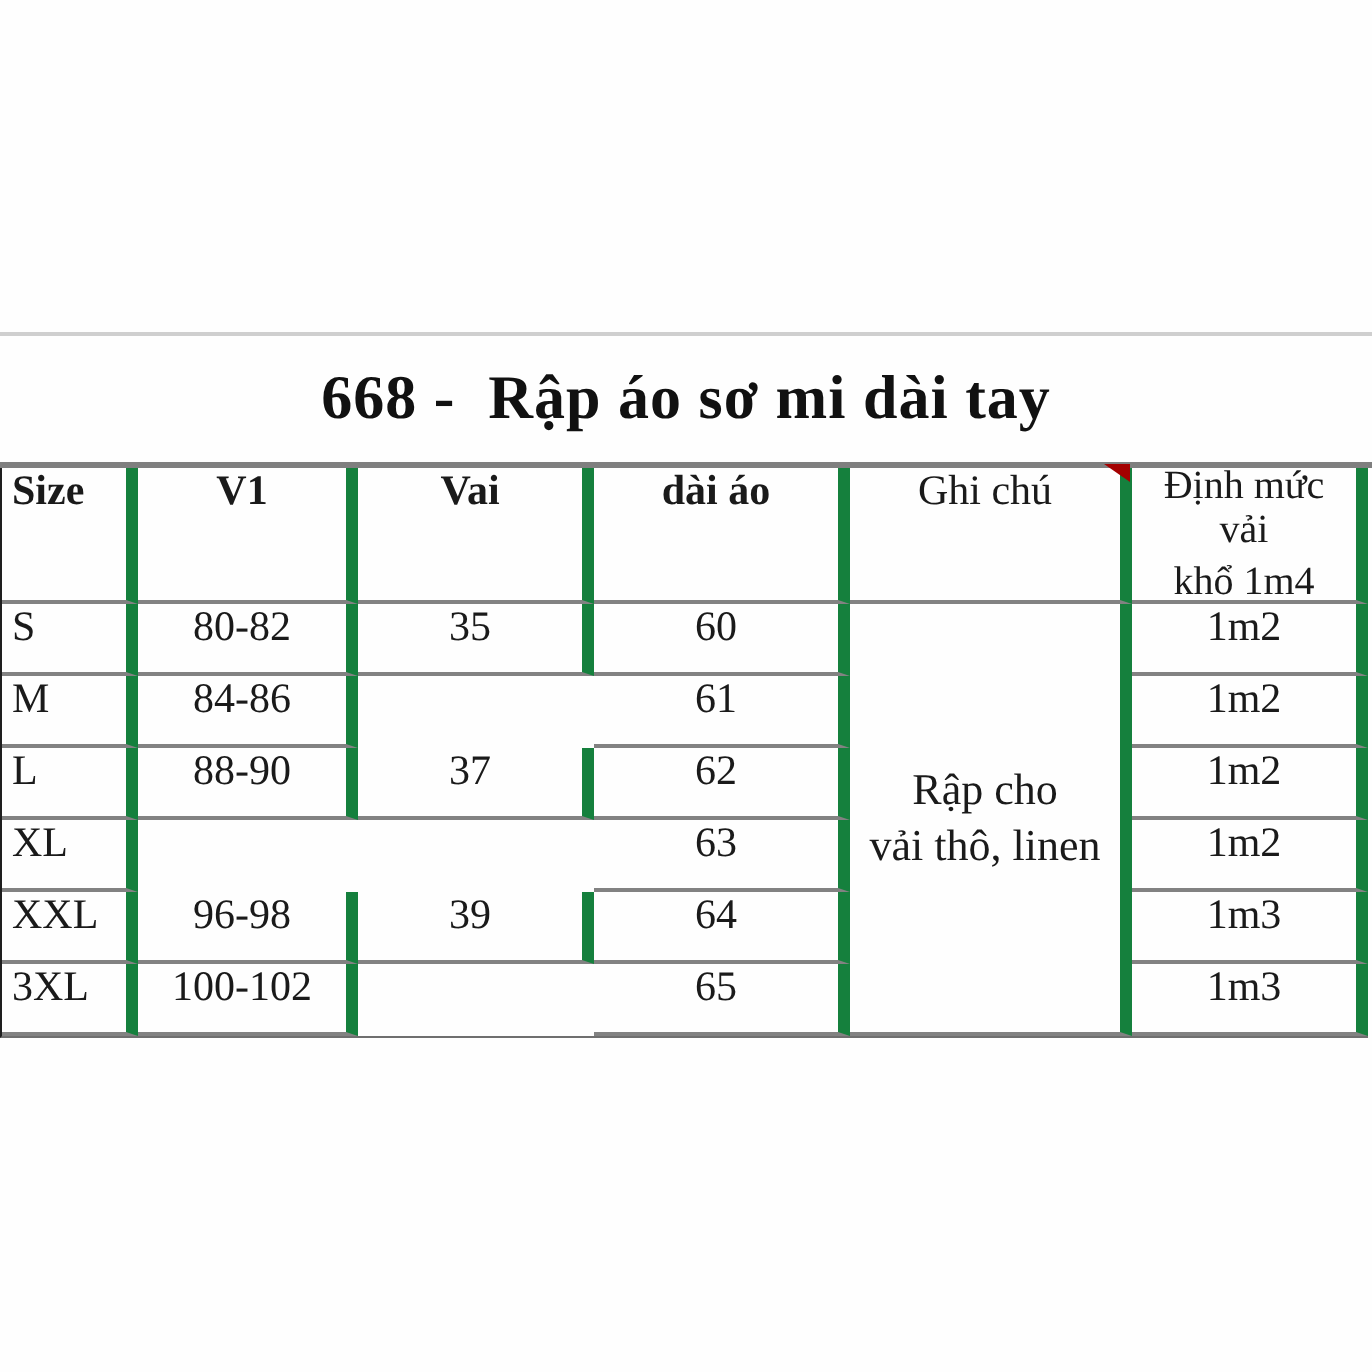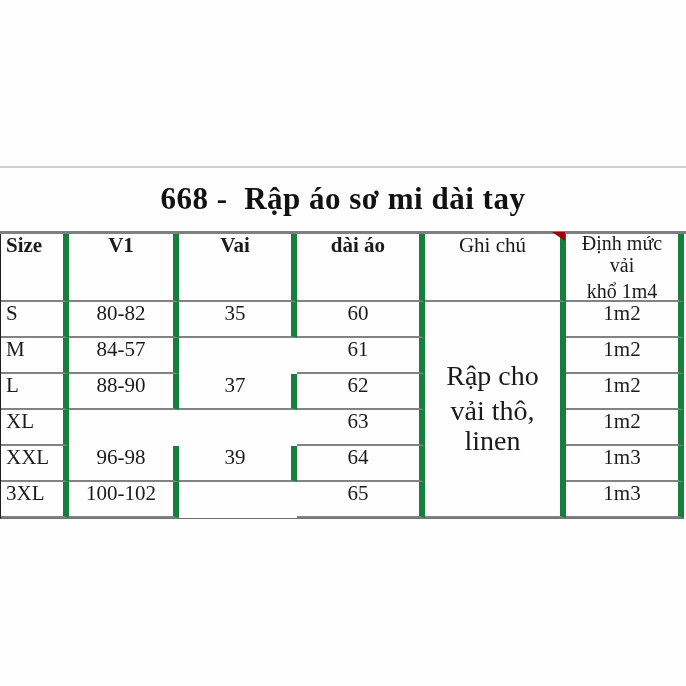--- a/index.html
+++ b/index.html
@@ -66,33 +66,33 @@
     <div class="cell head bold left" style="grid-area:1/1/2/2">Size</div>
     <div class="cell head bold" style="grid-area:1/2/2/3">V1</div>
     <div class="cell head bold" style="grid-area:1/3/2/4">Vai</div>
     <div class="cell head bold" style="grid-area:1/4/2/5">dài áo</div>
     <div class="cell head" style="grid-area:1/5/2/6">Ghi chú</div>
     <div class="cell head stack" style="grid-area:1/6/2/7">
       <span>Định mức vải</span>
       <span>khổ 1m4</span>
     </div>
 
-    <div class="cell stack" style="grid-area:2/5/8/6;border-bottom:2px solid #828282;font-size:28px">
+    <div class="cell stack" style="grid-area:2/5/8/6;border-bottom:2px solid #828282;font-size:22px">
       <span class="note-line">Rập cho</span>
       <span class="note-line">vải thô, linen</span>
     </div>
 
     <div class="cell left" style="grid-area:2/1/3/2">S</div>
     <div class="cell" style="grid-area:2/2/3/3">80-82</div>
     <div class="cell" style="grid-area:2/3/3/4">35</div>
     <div class="cell" style="grid-area:2/4/3/5">60</div>
     <div class="cell" style="grid-area:2/6/3/7">1m2</div>
 
     <div class="cell left" style="grid-area:3/1/4/2">M</div>
-    <div class="cell" style="grid-area:3/2/4/3">84-57</div>
+    <div class="cell" style="grid-area:3/2/4/3">84-86</div>
     <div class="cell" style="grid-area:3/4/4/5">61</div>
     <div class="cell" style="grid-area:3/6/4/7">1m2</div>
 
     <div class="cell left" style="grid-area:4/1/5/2">L</div>
     <div class="cell" style="grid-area:4/2/5/3">88-90</div>
     <div class="cell" style="grid-area:4/3/5/4">37</div>
     <div class="cell" style="grid-area:4/4/5/5">62</div>
     <div class="cell" style="grid-area:4/6/5/7">1m2</div>
 
     <div class="cell left" style="grid-area:5/1/6/2">XL</div>

